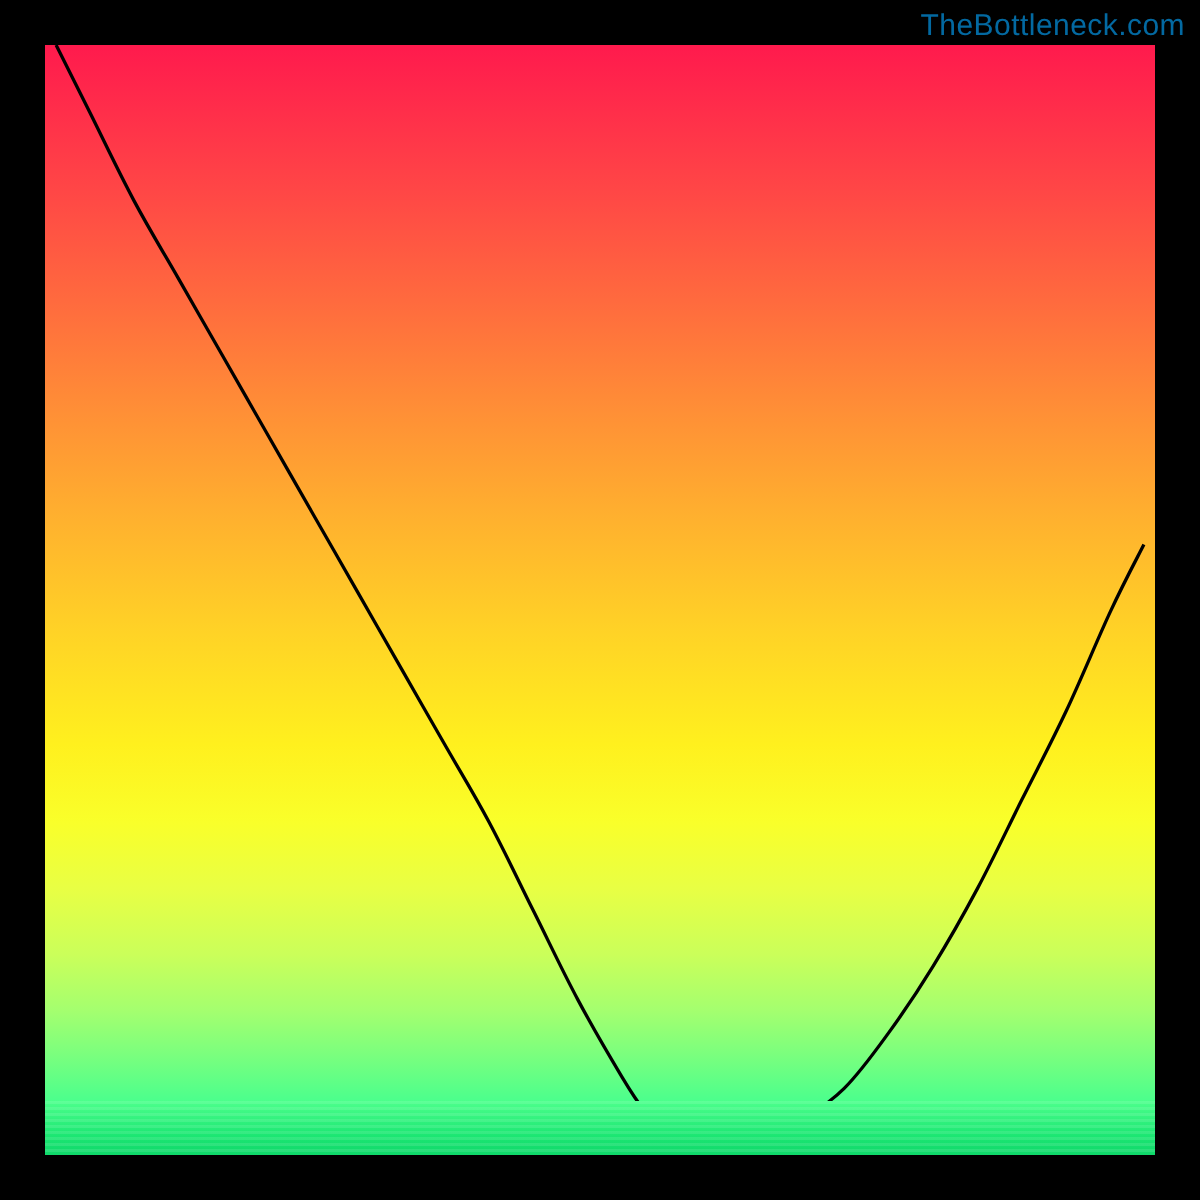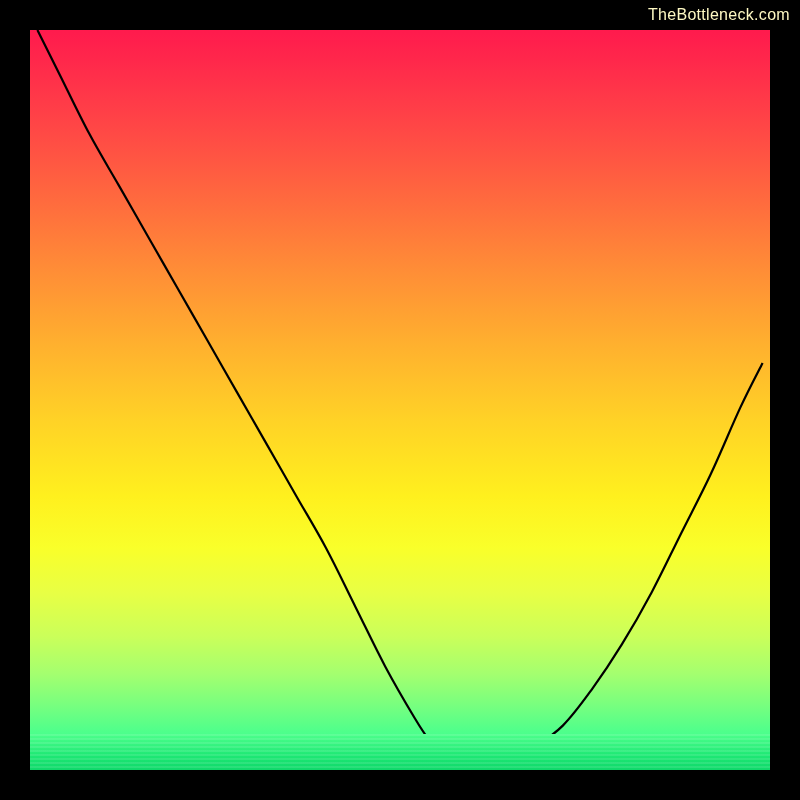--- a/index.html
+++ b/index.html
@@ -65,22 +65,22 @@
     position: absolute;
     inset: 0;
     width: 100%;
     height: 100%;
     overflow: visible;
   }
   .watermark {
     position: absolute;
     top: 6px;
     right: 10px;
-    color: #fef9c3;
-    font-size: 16px;
+    color: #0369a1;
+    font-size: 20px;
     font-weight: 400;
     letter-spacing: 0.3px;
     user-select: none;
   }
 </style>
 </head>
 <body>
 
 <div class="frame">
   <div class="watermark">TheBottleneck.com</div>

